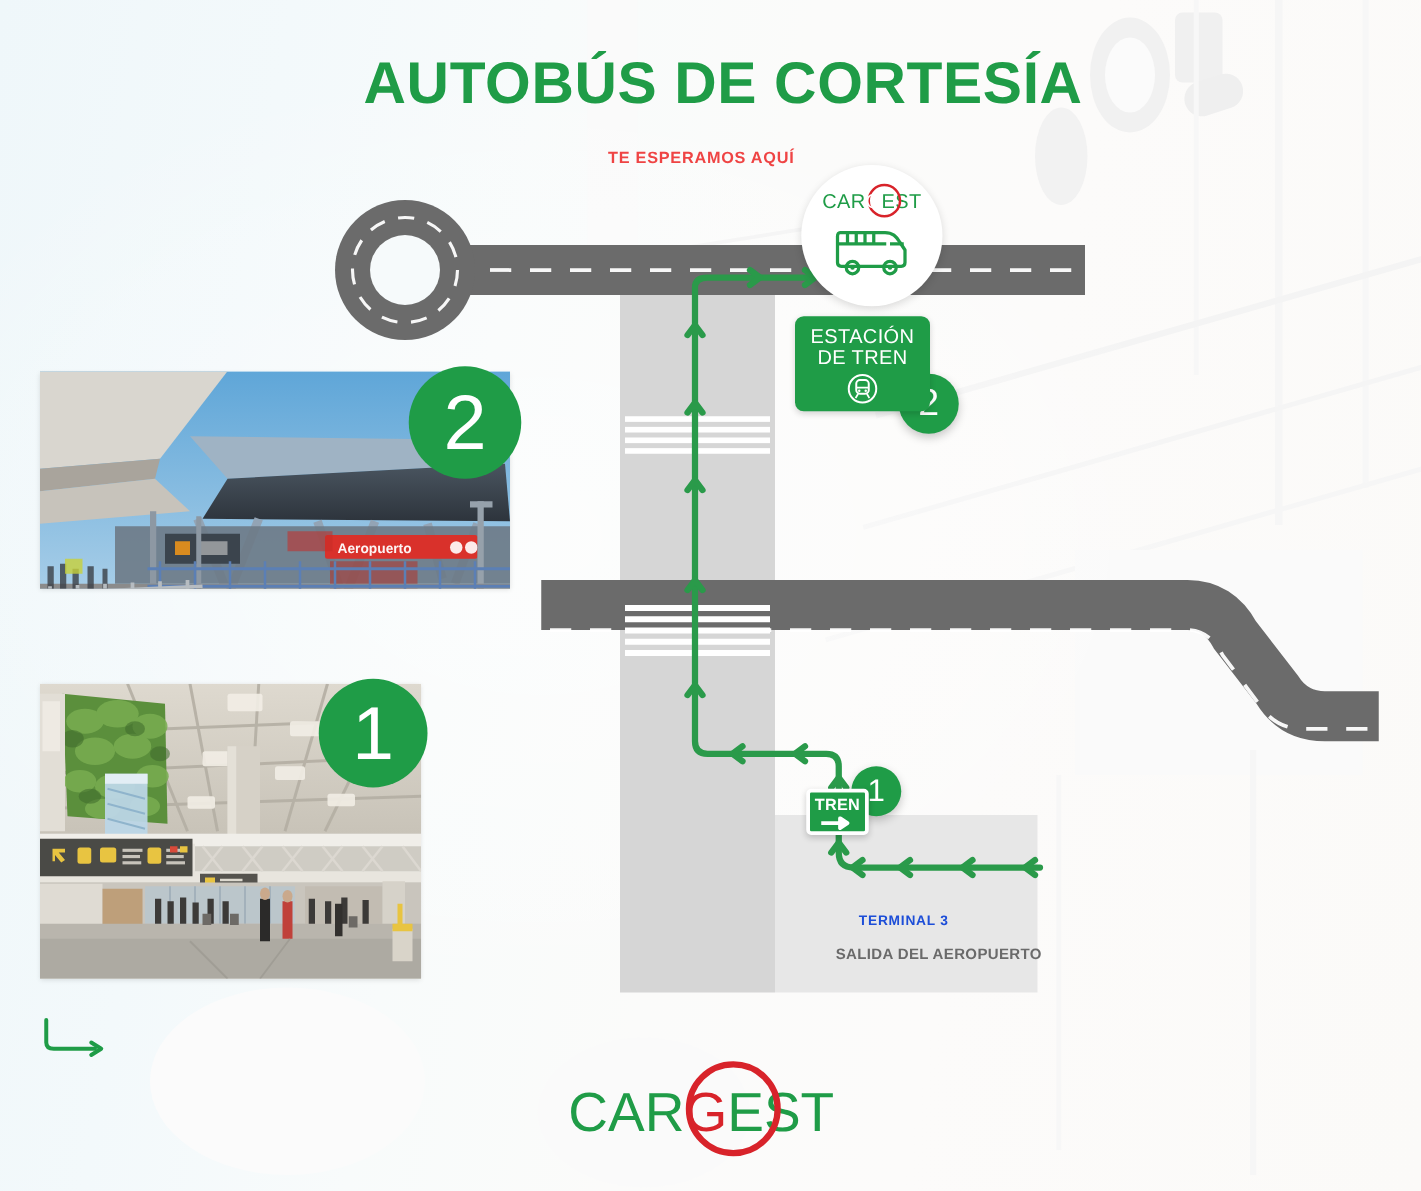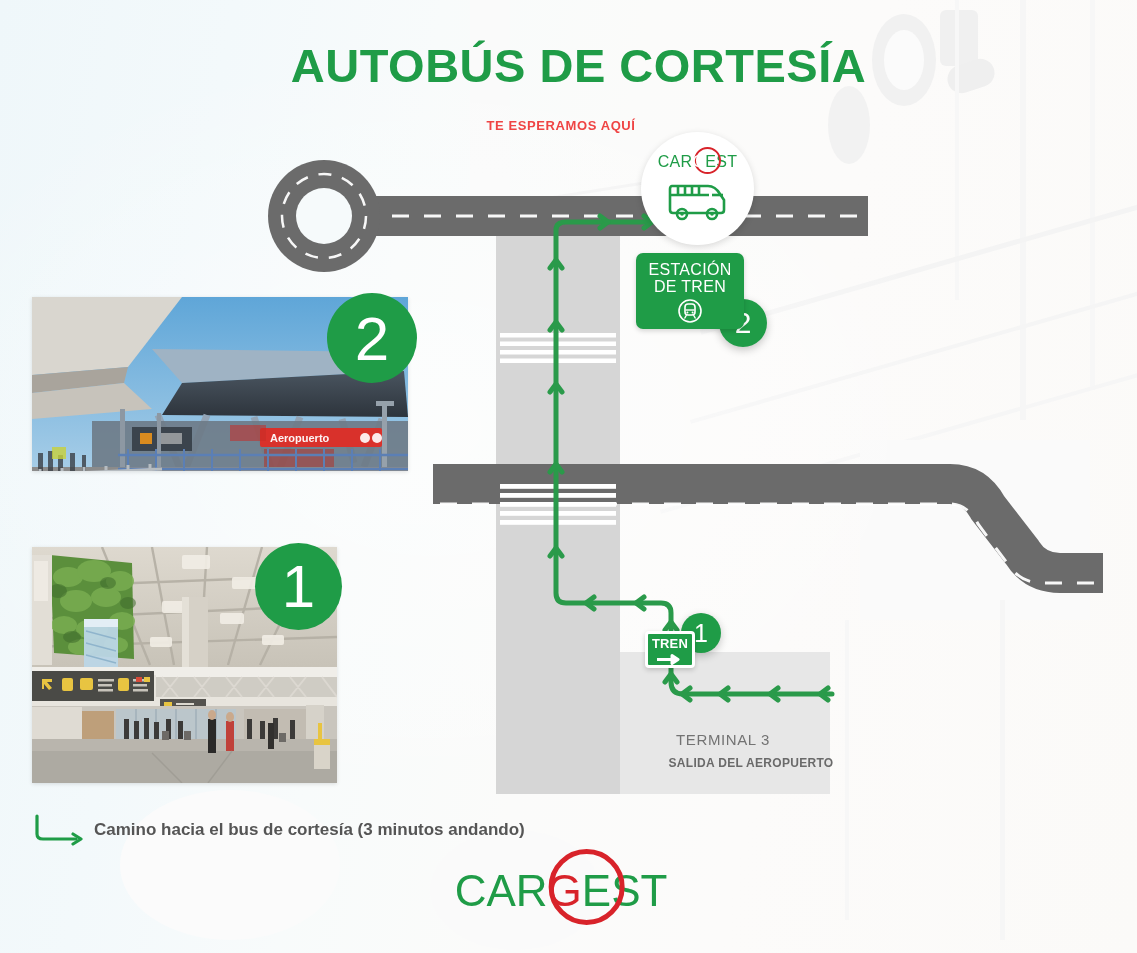--- a/index.html
+++ b/index.html
@@ -62,21 +62,21 @@
      box-shadow:0 2px 5px rgba(0,0,0,.18);}
   .sign-exit .etxt{color:#fff;font-size:13px;font-weight:bold;text-align:center;
      line-height:13px;margin-top:3px;letter-spacing:.2px;}
 
   
   .photo{position:absolute;overflow:hidden;box-shadow:0 1px 4px rgba(0,0,0,.12);}
   .ph-inner{position:absolute;inset:0;}
 
   
   .t3{position:absolute;left:723px;top:731px;transform:translateX(-50%);
-      font-size:15px;font-weight:normal;color:#737373;letter-spacing:.6px;white-space:nowrap;}
+      font-size:11px;font-weight:bold;color:#1d4ed8;letter-spacing:.6px;white-space:nowrap;}
   .t3s{position:absolute;left:723px;top:756px;transform:translateX(-50%);
       font-size:12px;font-weight:bold;color:#6a6a6a;letter-spacing:.3px;white-space:nowrap;margin-left:28px;}
 
   
   .legend-txt{position:absolute;left:94px;top:820px;font-size:17px;font-weight:bold;color:#555;}
 
   
   .footlogo{position:absolute;left:561px;top:866px;transform:translateX(-50%);}
 </style>
 </head>
@@ -506,21 +506,20 @@
 
   <div class="t3">TERMINAL 3</div>
   <div class="t3s">SALIDA DEL AEROPUERTO</div>
 
   <div style="position:absolute;left:32px;top:812px;">
     <svg width="56" height="34" viewBox="0 0 56 34">
       <path d="M5 4 L5 22 Q5 27 11 27 L44 27" fill="none" stroke="#1f9c47" stroke-width="3.2" stroke-linecap="round"></path>
       <polyline points="41,22 49,27 41,32" fill="none" stroke="#1f9c47" stroke-width="3.2" stroke-linecap="round" stroke-linejoin="round"></polyline>
     </svg>
   </div>
-  <div class="legend-txt">Camino hacia el bus de cortesía (3 minutos andando)</div>
 
   <div class="footlogo">
     <span class="logoword" style="font-size:44px;letter-spacing:0px;">
       <span class="ring" style="left:94px;top:-17px;width:76px;height:76px;border-width:5px;"></span>
       <span>CAR</span><span class="gl" style="color:#d8232a;">G</span><span>EST</span>
     </span>
   </div>
 
 </div>
 

